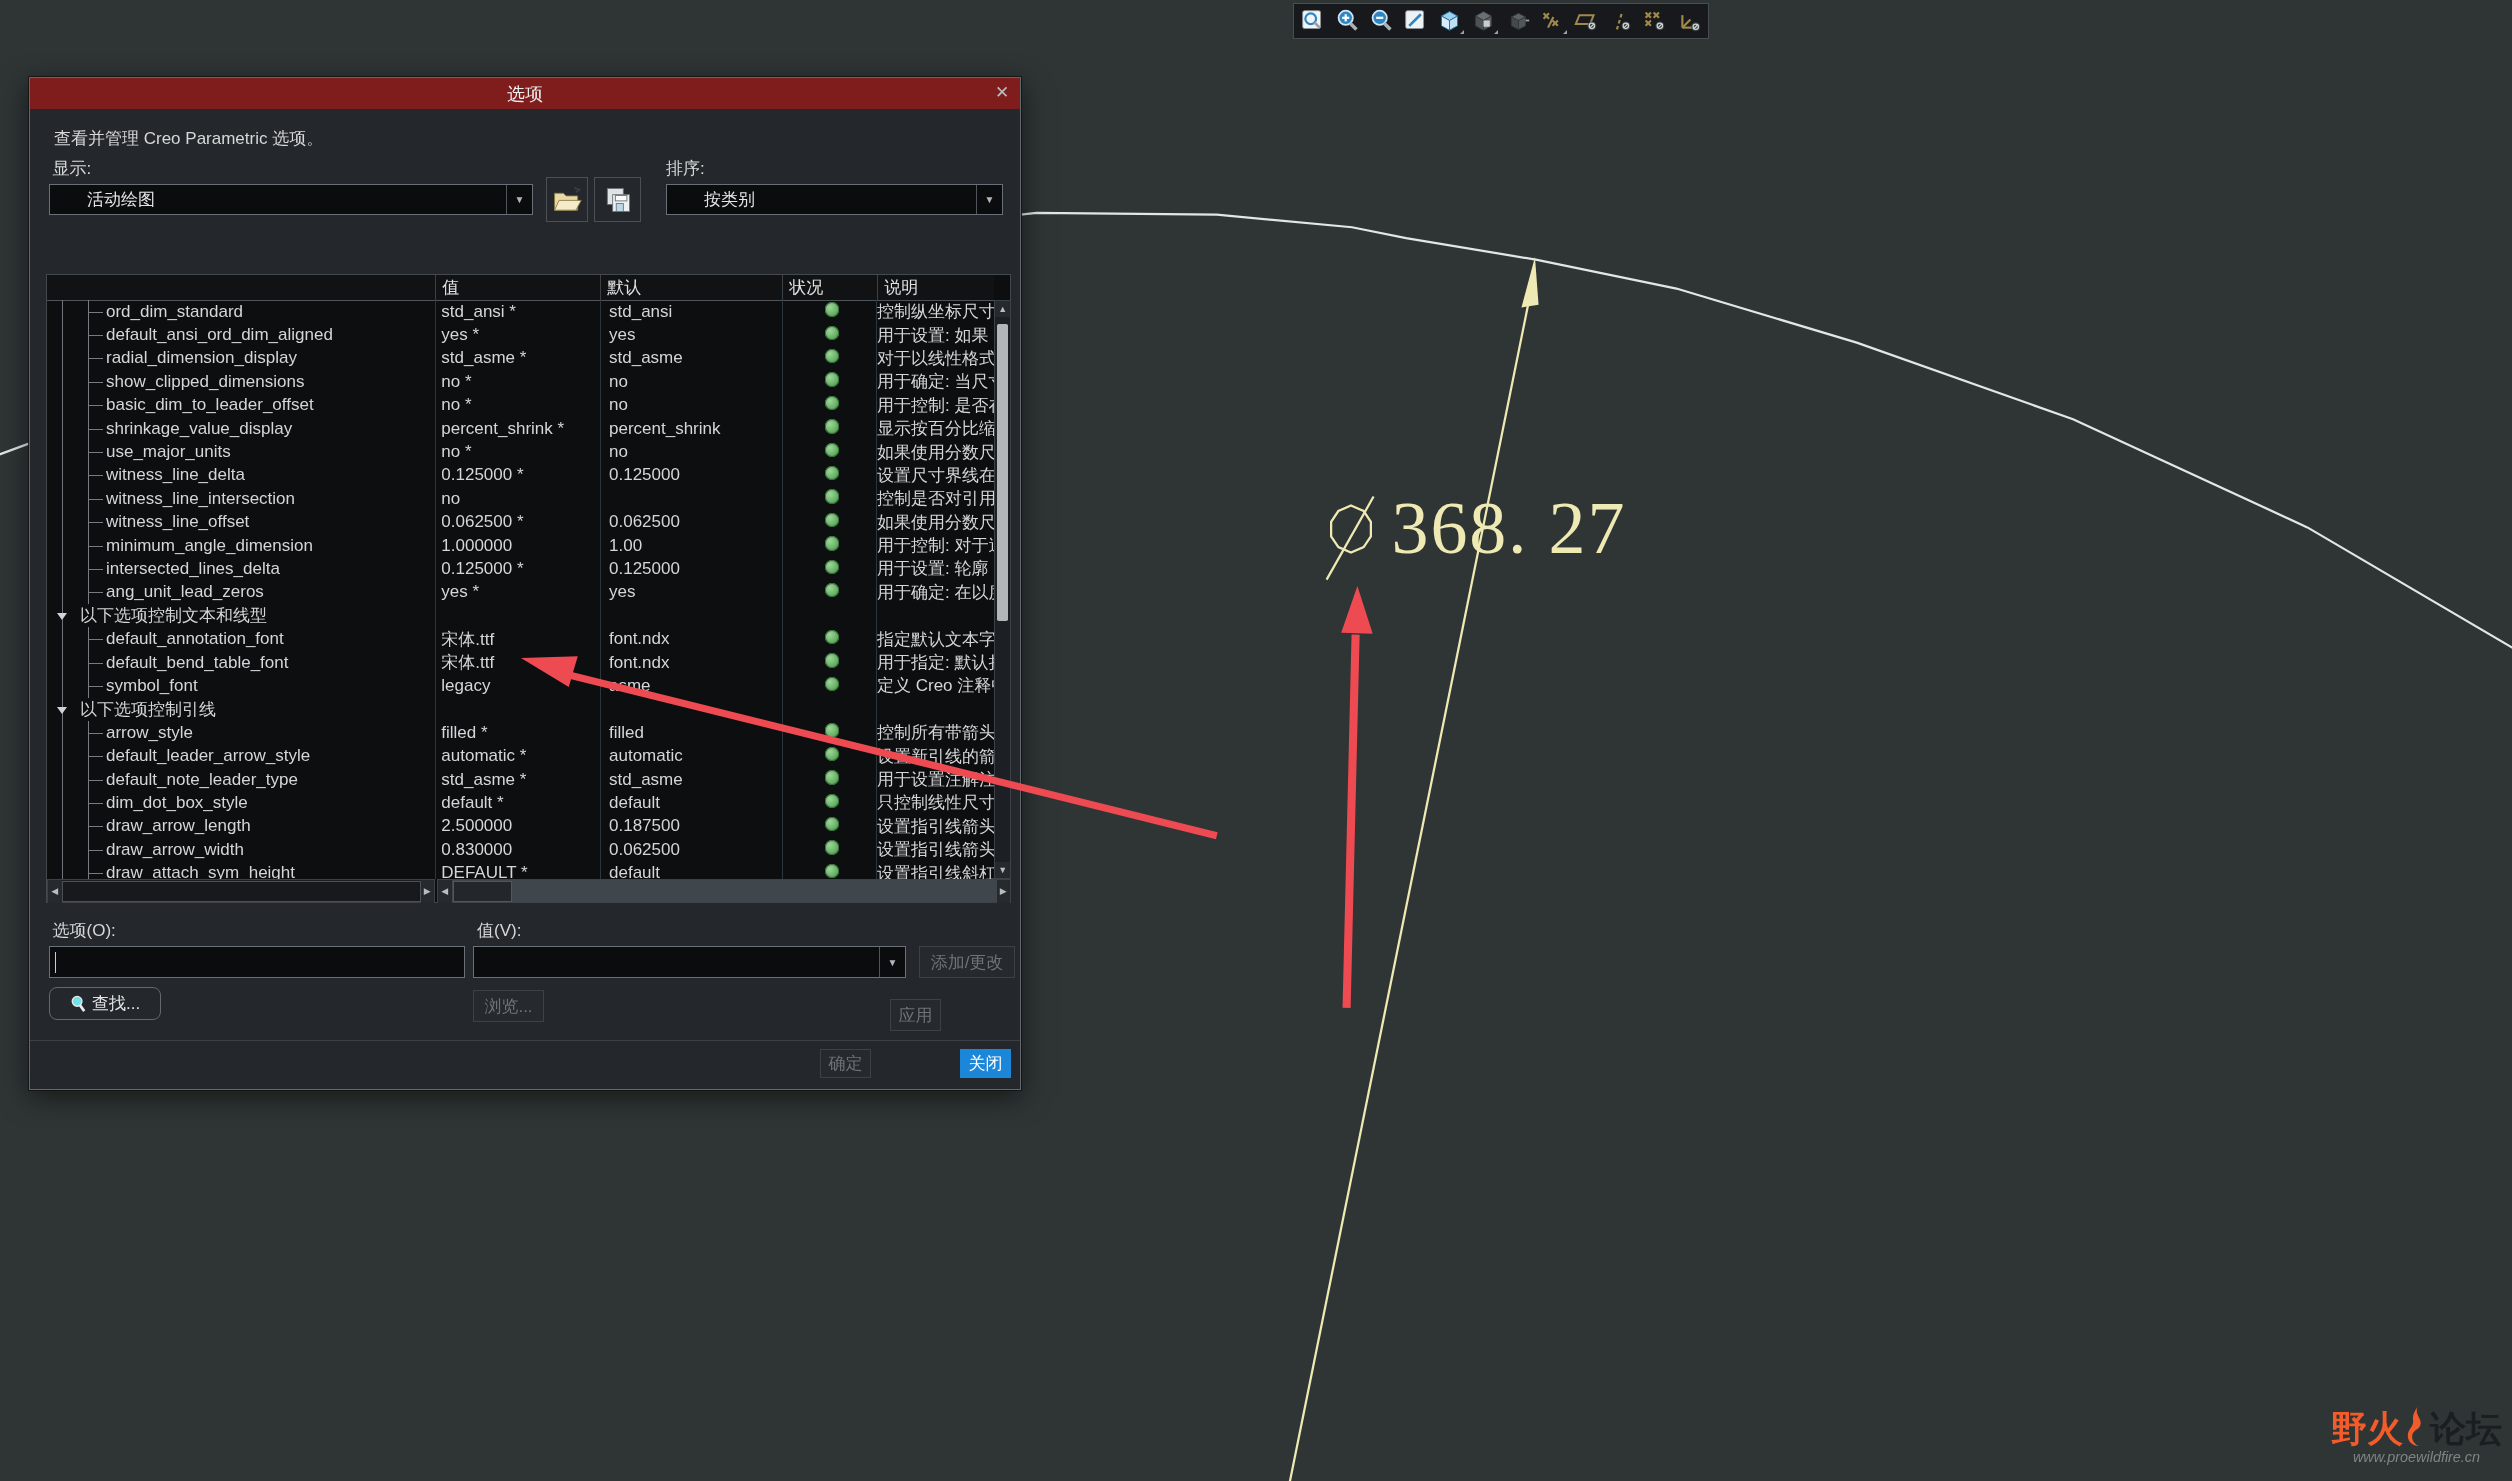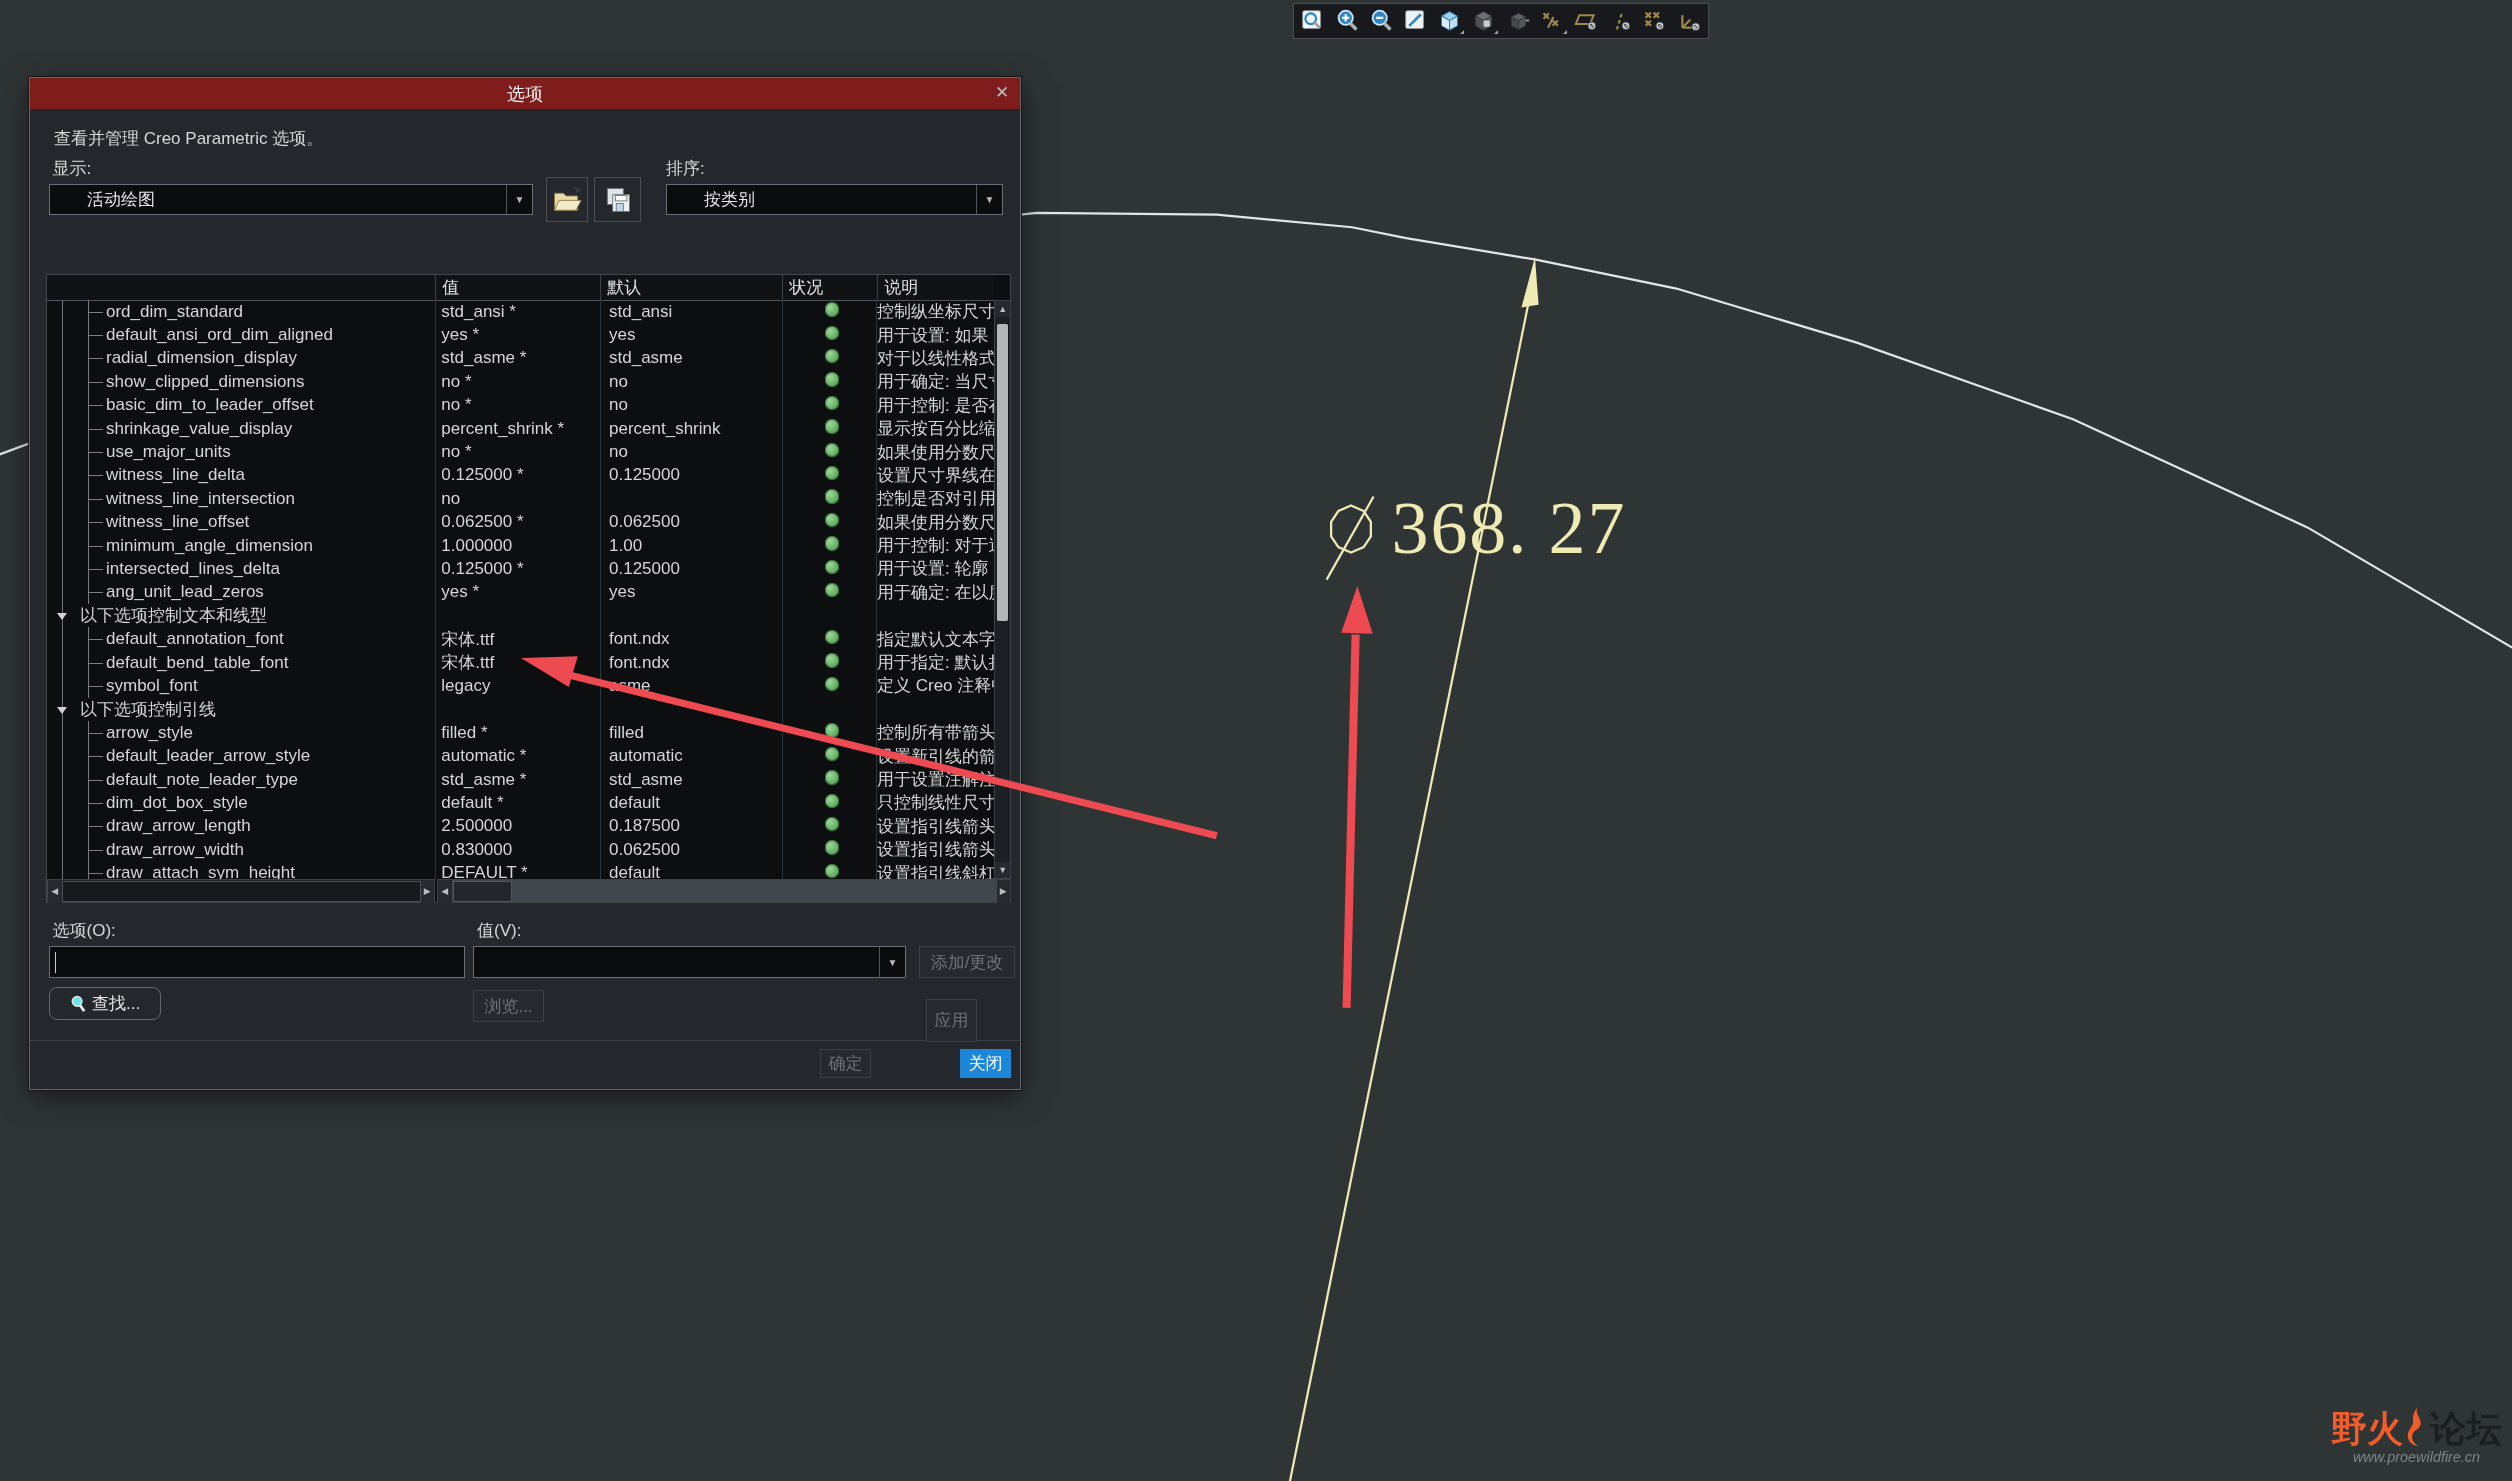--- a/index.html
+++ b/index.html
@@ -481,21 +481,21 @@
       <svg width="16" height="18" viewBox="0 0 18 20">
         <circle cx="8" cy="7" r="5.5" fill="#6fe3e8" stroke="#e8ecee" stroke-width="1.5"></circle>
         <line x1="11" y1="11" x2="16" y2="18" stroke="#e8ecee" stroke-width="3"></line>
       </svg>
       <span>查找...</span>
     </div>
     <div class="abs btn disabled" style="left:443px;top:912px;width:71px;height:32px;">浏览...</div>
 
     <div class="abs" id="dlg-sep"></div>
     <div class="abs btn disabled" style="left:790px;top:971px;width:51px;height:29px;">确定</div>
-    <div class="abs btn disabled" style="left:860px;top:921px;width:51px;height:43px;margin-left:36px;">应用</div>
+    <div class="abs btn disabled" style="left:860px;top:921px;width:51px;height:32px;">应用</div>
     <div class="abs btn primary" style="left:930px;top:971px;width:51px;height:29px;">关闭</div>
   </div>
 
   <svg class="abs" style="left:0;top:0;pointer-events:none;" width="2512" height="1482" viewBox="0 0 2787 1644">
     <g>
       <line x1="1350" y1="927" x2="628" y2="748" stroke="#ee4a52" stroke-width="8"></line>
       <polygon points="578,730 641,728 631,762" fill="#ee4a52"></polygon>
     </g>
     <g>
       <line x1="1494" y1="1118" x2="1504" y2="704" stroke="#ee4a52" stroke-width="9"></line>

